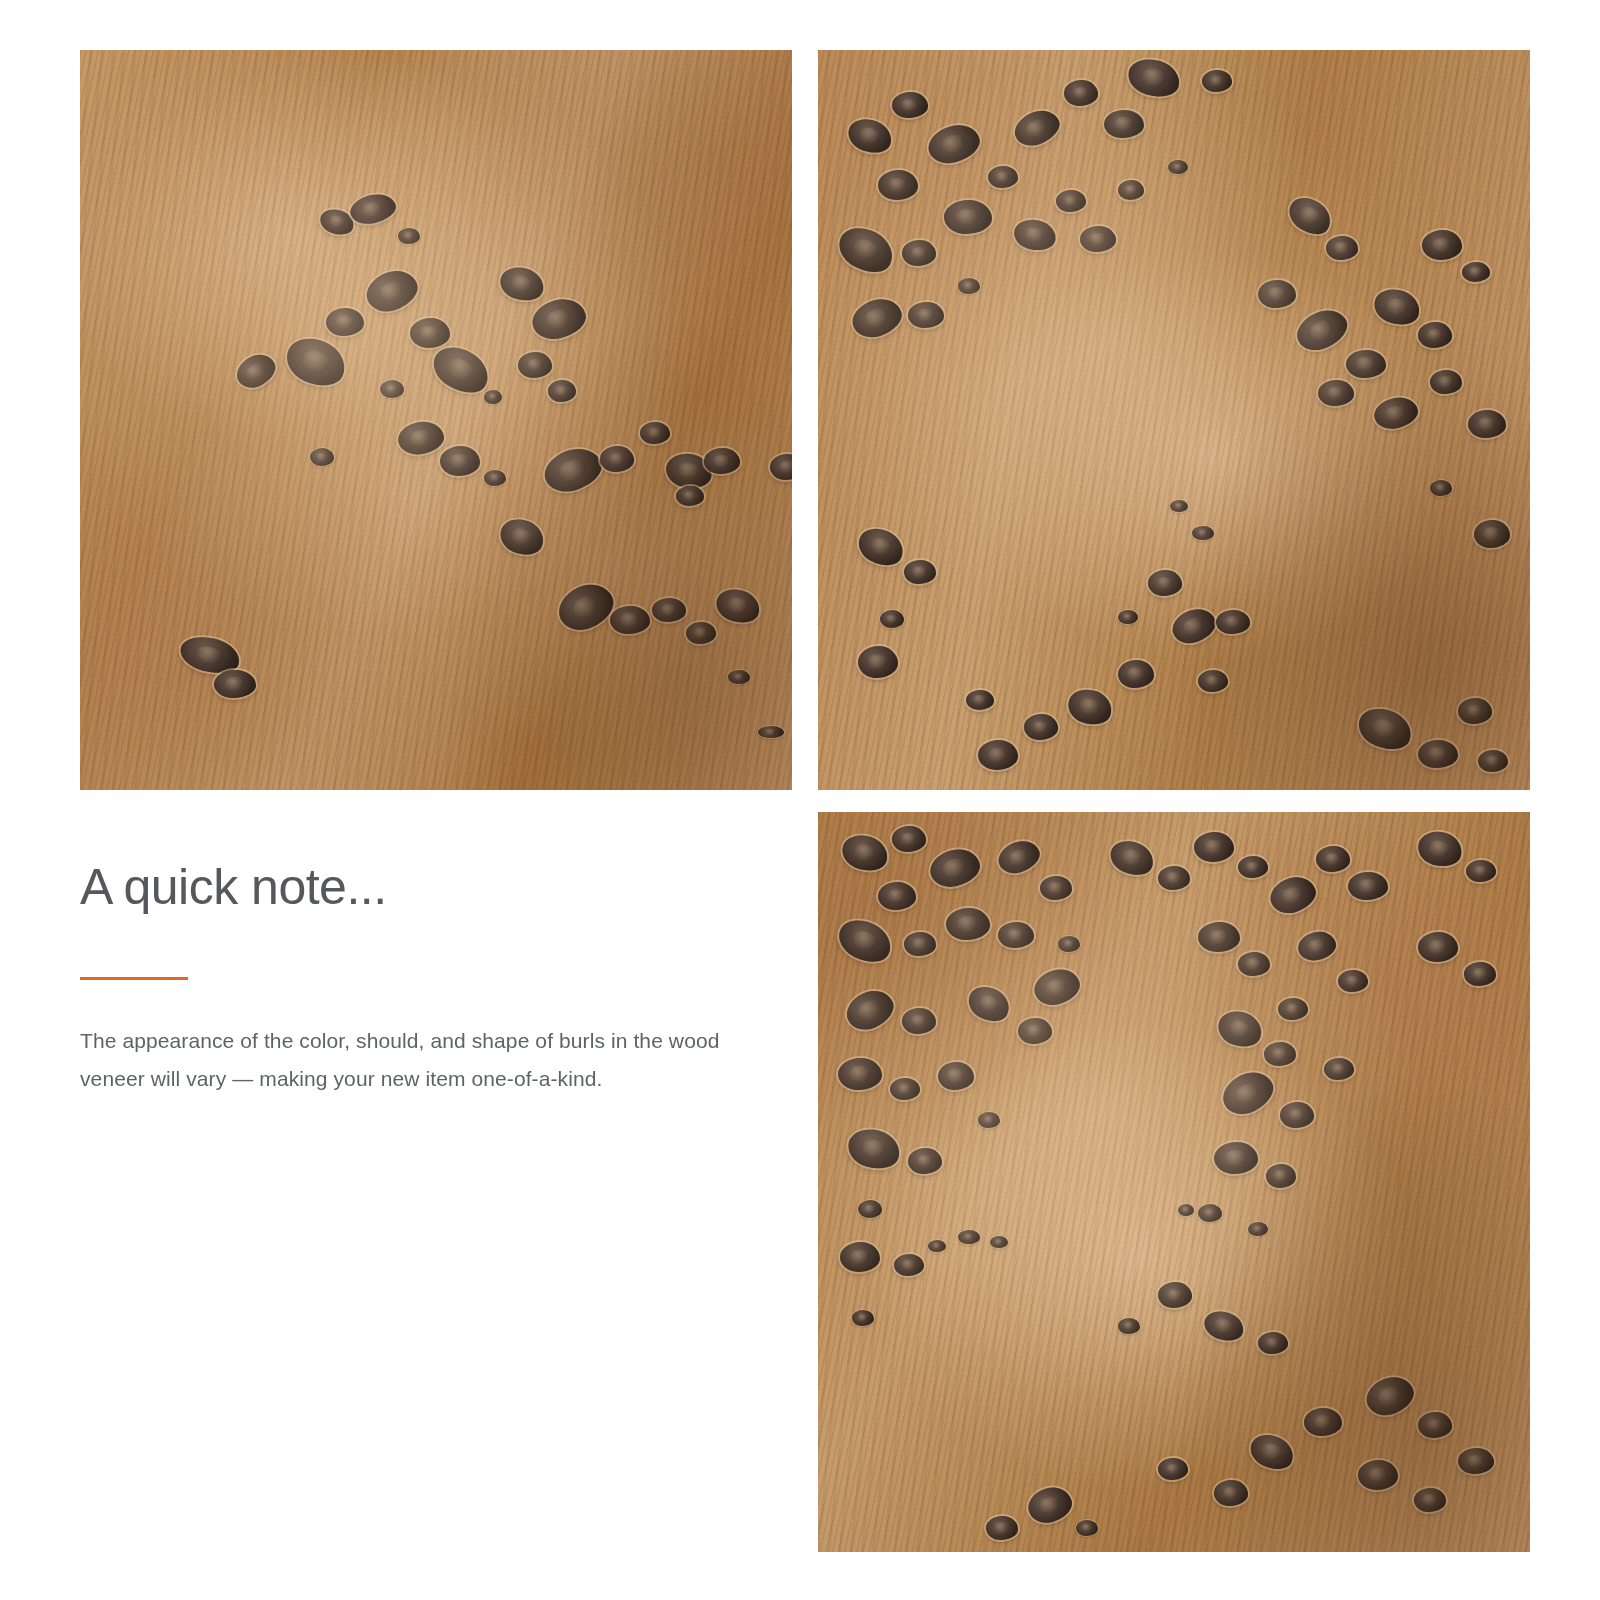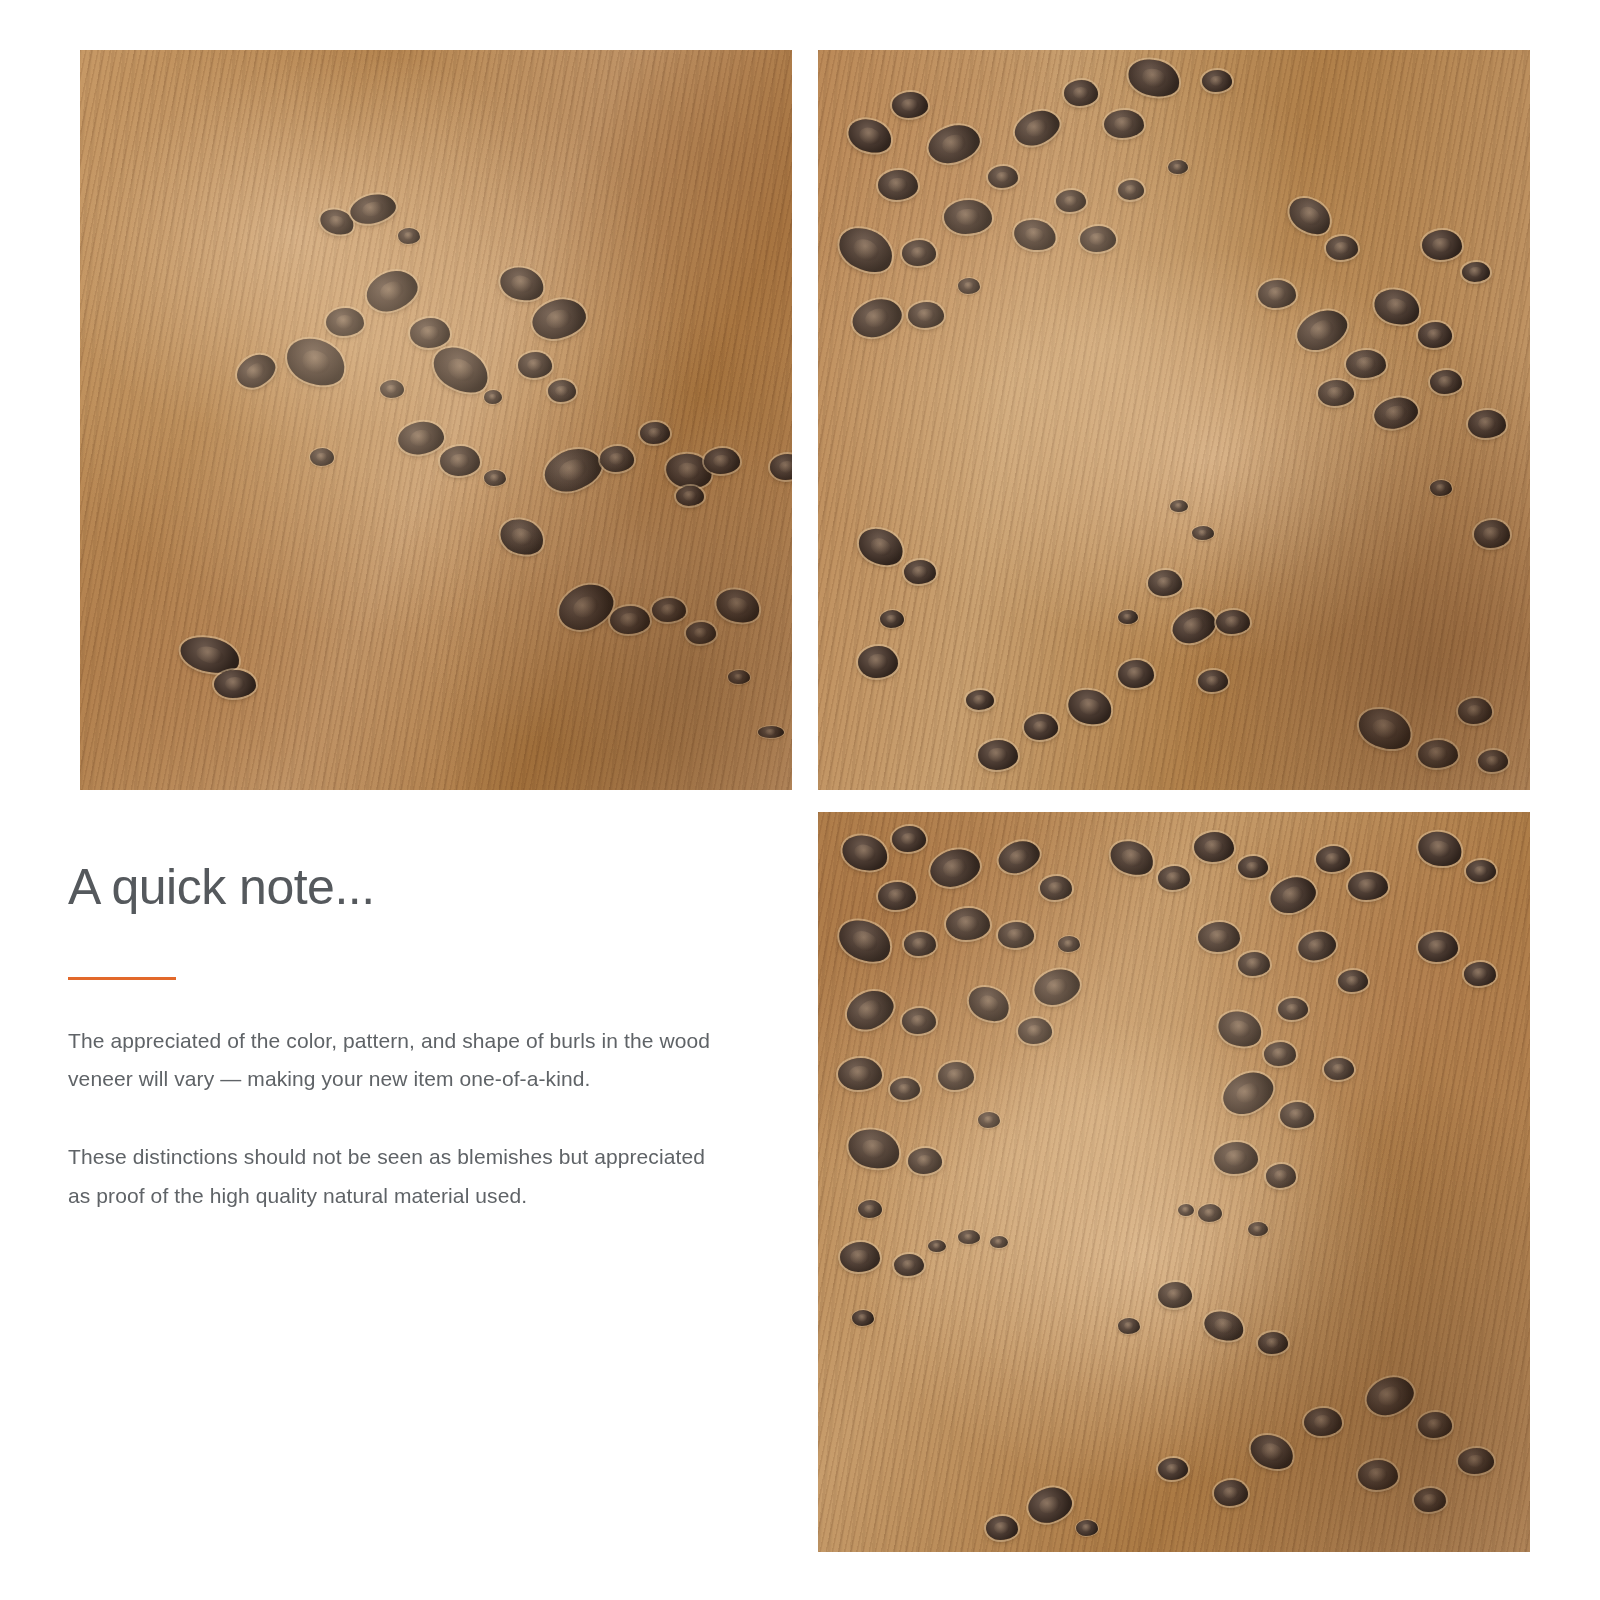--- a/index.html
+++ b/index.html
@@ -85,21 +85,21 @@
     position: absolute;
     inset: 26%;
     border-radius: 50%;
     background: radial-gradient(circle at 40% 35%, rgba(190,160,130,0.45), rgba(40,28,20,0.1) 70%);
   }
   .burl.sm { box-shadow: 0 0 0 1px rgba(226,196,156,0.5), 0 1px 3px rgba(60,36,16,0.4); }
 
   
   .note {
     position: absolute;
-    left: 68px;
+    left: 80px;
     top: 860px;
     width: 660px;
   }
   .note-title {
     font-size: 50px;
     font-weight: 400;
     color: #55595d;
     letter-spacing: -0.5px;
     margin: 0;
     line-height: 1.1;
@@ -327,17 +327,16 @@
       <div class="burl" style="left:168px;top:704px;width:32px;height:24px;"></div>
       <div class="burl sm" style="left:258px;top:708px;width:22px;height:16px;"></div>
       <div class="burl sm" style="left:360px;top:392px;width:16px;height:12px;"></div>
     </div>
     <div class="sheen"></div>
   </div>
 
   <div class="note">
     <h1 class="note-title">A quick note...</h1>
     <div class="rule"></div>
-    <p class="note-para">The appreciated of the color, pattern, and shape of burls in the wood veneer will vary — making your new item one-of-a-kind.</p>
-    <p class="note-para">These distinctions should not be seen as blemishes but appreciated as proof of the high quality natural material used.</p>
+    <p class="note-para">The appearance of the color, should, and shape of burls in the wood veneer will vary — making your new item one-of-a-kind.</p>
   </div>
 
 </div>
 
 </body></html>

